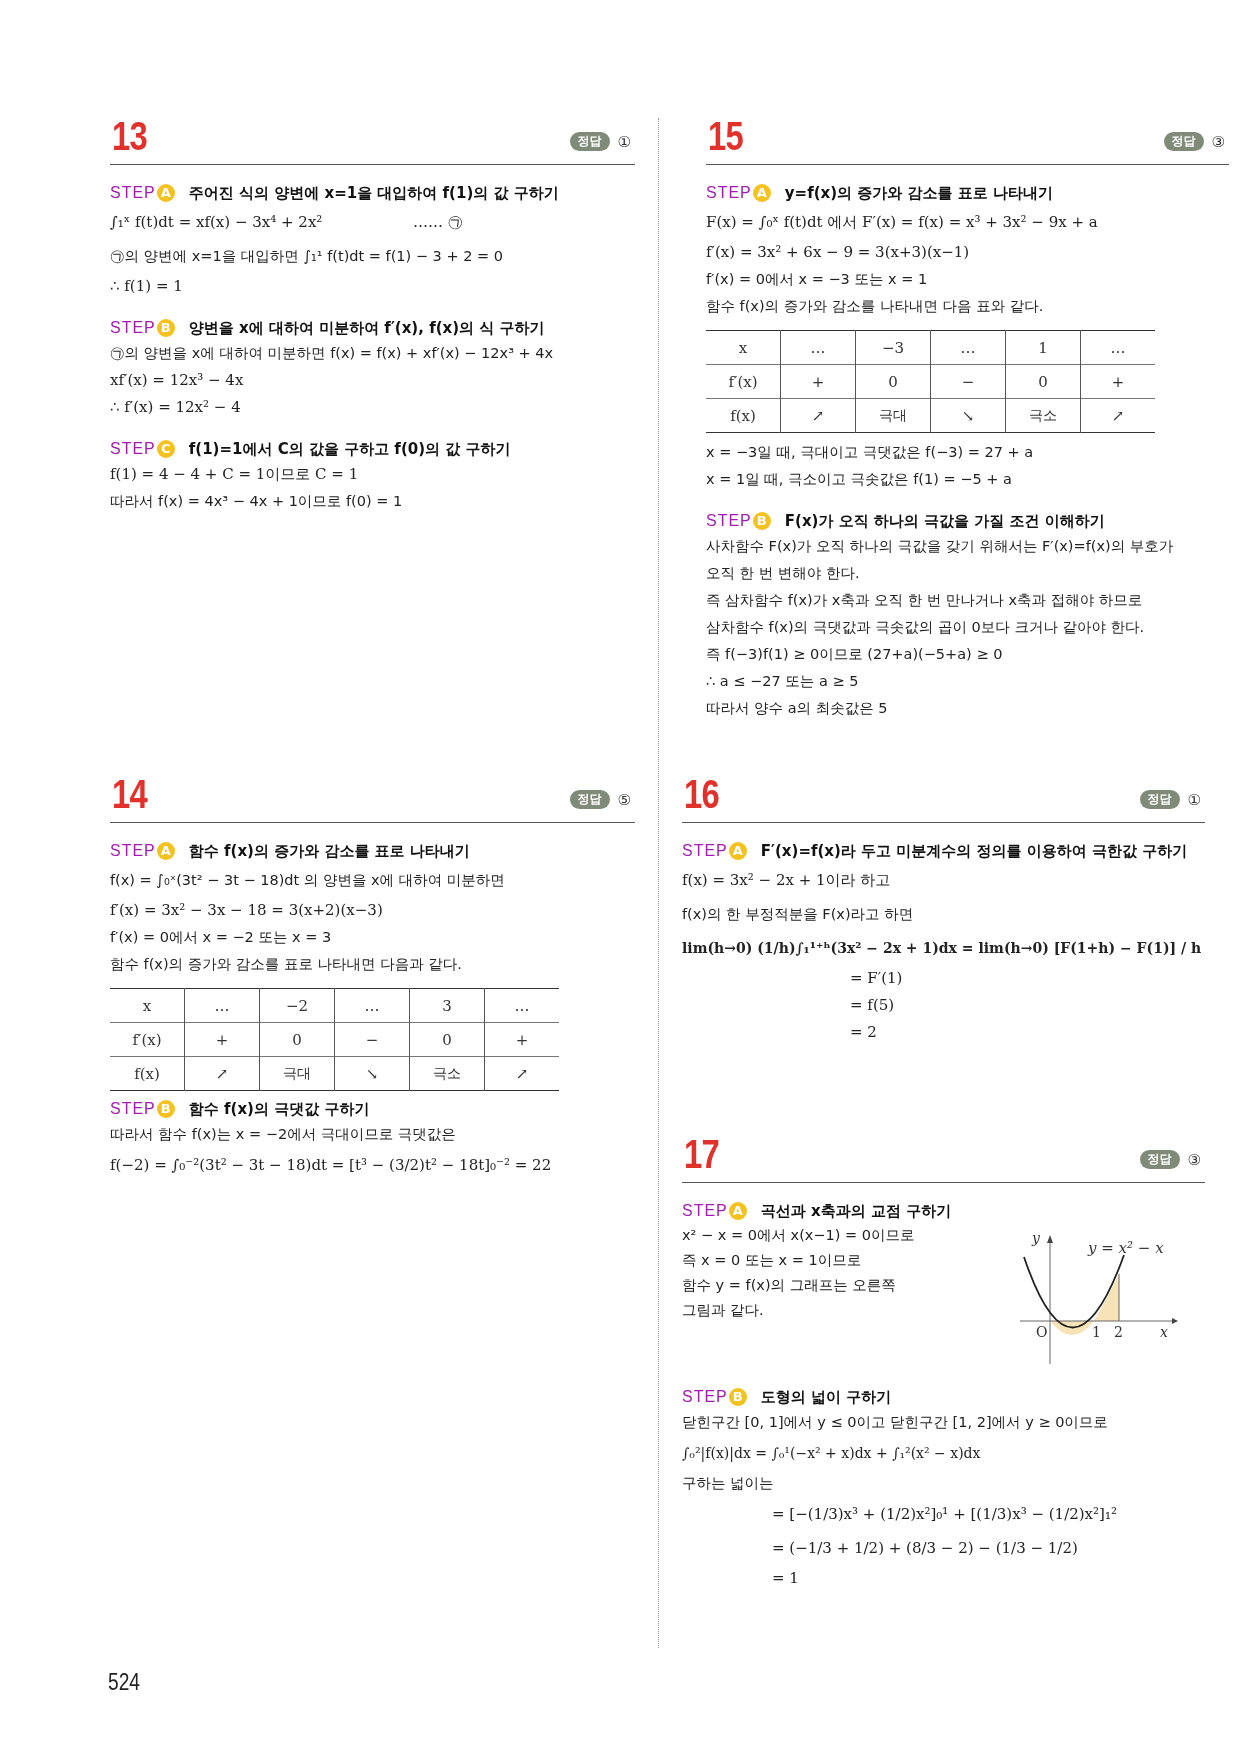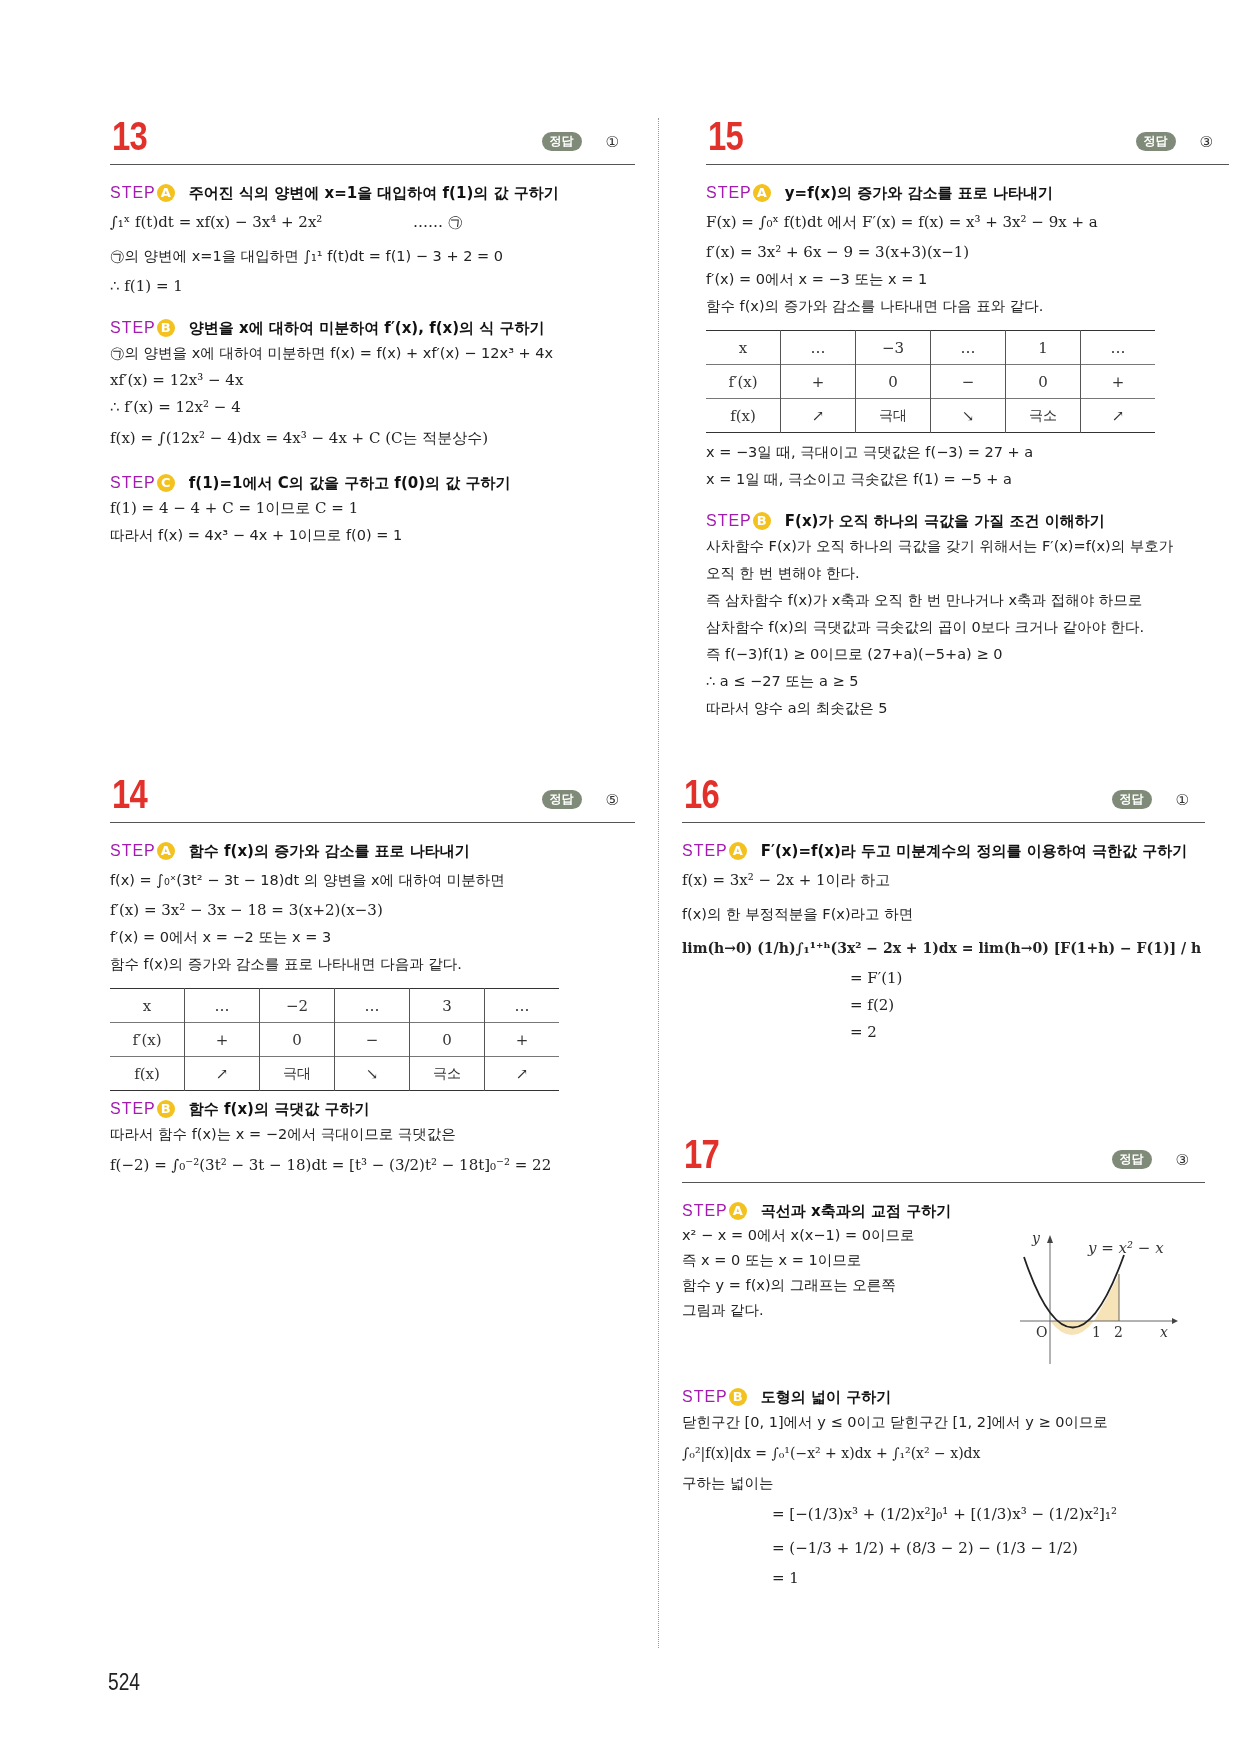--- a/index.html
+++ b/index.html
@@ -2,21 +2,21 @@
 <html><head>
 <meta charset="utf-8">
 <style>
   html, body { margin:0; padding:0; background:#fff; }
   body { width:1240px; height:1752px; position:relative; overflow:hidden;
          font-family:"DejaVu Sans", sans-serif; color:#222; }
   .prob { position:absolute; }
   .phead { position:relative; height:46px; border-bottom:1.5px solid #555; }
   .pnum { position:absolute; left:2px; top:-4px; font-family:"Liberation Sans", sans-serif;
           font-weight:bold; font-size:40px; color:#e2302a; letter-spacing:-1px; transform:scaleX(0.82); transform-origin:left; }
-  .ans { position:absolute; right:16px; top:14px; display:flex; align-items:center; gap:24px; }
+  .ans { position:absolute; right:4px; top:14px; display:flex; align-items:center; gap:8px; }
   .ans-badge { background:#7f8a78; color:#fff; font-size:12px; font-weight:bold; border-radius:10px;
                padding:2px 8px; line-height:15px; }
   .ans-val { font-size:15px; color:#333; }
   .step { display:flex; align-items:center; margin-top:16px; height:24px; }
   .step-word { color:#a21caf; font-size:16px; letter-spacing:1px; font-family:"Liberation Sans", sans-serif; }
   .step-letter { display:inline-block; width:18px; height:18px; border-radius:50%; background:#f4c21e; color:#fff;
                  font-size:13px; font-weight:bold; text-align:center; line-height:18px; margin-left:1px; margin-right:14px; }
   .step-title { font-size:15px; font-weight:bold; color:#111; }
   .ln { font-family:"DejaVu Serif", serif; font-size:15px; line-height:27px; color:#222; white-space:pre; }
   .ln.ko { font-family:"DejaVu Sans", sans-serif; font-size:14.5px; }
@@ -58,21 +58,20 @@
   <div class="ln ko tall">㉠의 양변에 x=1을 대입하면 ∫₁¹ f(t)dt = f(1) − 3 + 2 = 0</div>
   <div class="ln">∴ f(1) = 1</div>
   <div class="step">
     <span class="step-word">STEP</span>
     <span class="step-letter">B</span>
     <span class="step-title">양변을 x에 대하여 미분하여 f′(x), f(x)의 식 구하기</span>
   </div>
   <div class="ln ko">㉠의 양변을 x에 대하여 미분하면 f(x) = f(x) + xf′(x) − 12x³ + 4x</div>
   <div class="ln">xf′(x) = 12x³ − 4x</div>
   <div class="ln">∴ f′(x) = 12x² − 4</div>
-  <div class="ln tall">f(x) = ∫(12x² − 4)dx = 4x³ − 4x + C (C는 적분상수)</div>
   <div class="step">
     <span class="step-word">STEP</span>
     <span class="step-letter">C</span>
     <span class="step-title">f(1)=1에서 C의 값을 구하고 f(0)의 값 구하기</span>
   </div>
   <div class="ln">f(1) = 4 − 4 + C = 1이므로 C = 1</div>
   <div class="ln ko">따라서 f(x) = 4x³ − 4x + 1이므로 f(0) = 1</div>
 </div>
 
 <div class="prob" style="left:110px; top:776px; width:525px;">
@@ -200,21 +199,21 @@
   </div>
   <div class="step">
     <span class="step-word">STEP</span>
     <span class="step-letter">A</span>
     <span class="step-title">F′(x)=f(x)라 두고 미분계수의 정의를 이용하여 극한값 구하기</span>
   </div>
   <div class="ln tall">f(x) = 3x² − 2x + 1이라 하고</div>
   <div class="ln ko tall">f(x)의 한 부정적분을 F(x)라고 하면</div>
   <div class="ln tall" style="font-size:14px;font-weight:bold;">lim(h→0) (1/h)∫₁¹⁺ʰ(3x² − 2x + 1)dx = lim(h→0) [F(1+h) − F(1)] / h</div>
   <div class="ln indent3">= F′(1)</div>
-  <div class="ln indent3">= f(2)</div>
+  <div class="ln indent3">= f(5)</div>
   <div class="ln indent3">= 2</div>
 </div>
 
 <div class="prob" style="left:682px; top:1136px; width:523px;">
   <div class="phead">
     <div class="pnum">17</div>
     <div class="ans">
       <span class="ans-badge">정답</span>
       <span class="ans-val">③</span>
     </div>

